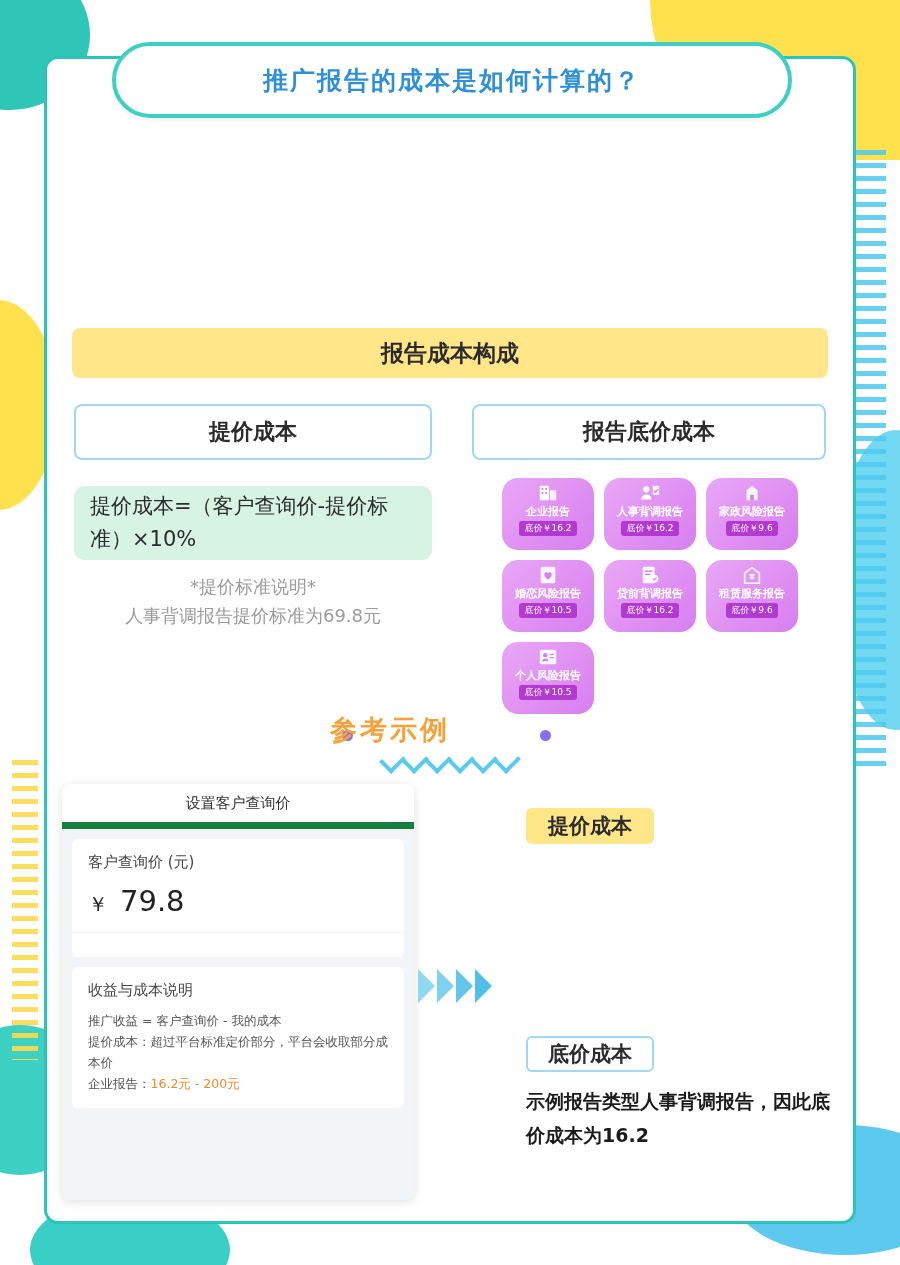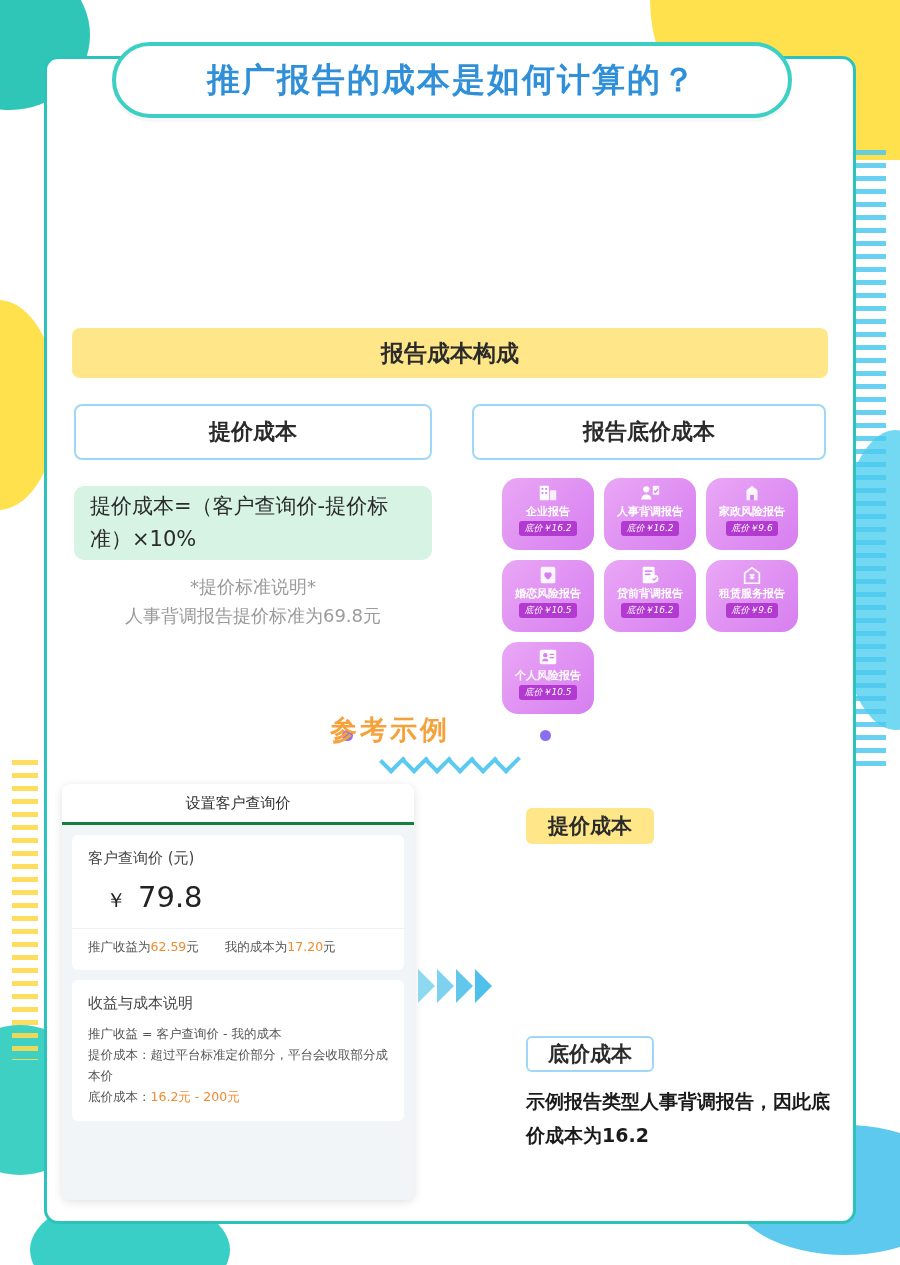--- a/index.html
+++ b/index.html
@@ -116,21 +116,21 @@
     background: #ffffff;
     border: 4px solid #3ccfc4;
     border-radius: 38px;
     box-sizing: border-box;
     display: flex;
     align-items: center;
     justify-content: center;
     box-shadow: 0 4px 0 rgba(0,0,0,0.03);
   }
   .title-text {
-    font-size: 33px;
+    font-size: 25px;
     font-weight: bold;
     color: #2f8fd8;
     letter-spacing: 2px;
     font-family: "DejaVu Sans", "Liberation Sans", sans-serif;
   }
 
   
   .intro {
     position: absolute;
     left: 74px;
@@ -244,21 +244,20 @@
     line-height: 13px;
   }
   .chip-price {
     margin-top: 3px;
     background: #b23ad0;
     color: #ffffff;
     font-size: 9px;
     border-radius: 3px;
     padding: 1px 5px;
     font-family: "DejaVu Sans", "Liberation Sans", sans-serif;
-    font-style: italic;
   }
 
   
   .example-title {
     position: absolute;
     left: 330px;
     top: 712px;
     width: 240px;
     text-align: left;
     font-size: 27px;
@@ -306,37 +305,37 @@
     overflow: hidden;
   }
   .phone-header {
     height: 38px;
     background: #ffffff;
     display: flex;
     align-items: center;
     justify-content: center;
     font-size: 15px;
     color: #333;
-    border-bottom: 3px solid #15803d;
+    border-bottom: 7px solid #15803d;
     font-family: "DejaVu Sans", "Liberation Sans", sans-serif;
   }
   .panel {
     background: #ffffff;
     border-radius: 6px;
     margin: 10px;
     padding: 14px 16px;
     box-sizing: border-box;
   }
   .panel-label {
     font-size: 15px;
     color: #444;
     font-family: "DejaVu Sans", "Liberation Sans", sans-serif;
   }
   .price-row {
-    margin: 12px 0 14px 18px;
+    margin: 12px 0 14px 0;
     font-size: 29px;
     color: #222;
     font-family: "DejaVu Sans", "Liberation Sans", sans-serif;
   }
   .price-row .yen { font-size: 20px; margin-right: 12px; }
   .divider {
     height: 1px;
     background: #eef1f4;
     margin: 0 -16px 10px -16px;
   }
@@ -557,32 +556,28 @@
 
   <div class="phone">
     <div class="phone-header">设置客户查询价</div>
 
     <div class="panel">
       <div class="panel-label">客户查询价 (元)</div>
       <div class="price-row">
         <span class="yen">￥</span><span>79.8</span>
       </div>
       <div class="divider"></div>
-      <div class="meta-row">
-        <span><span>推广收益为</span><span class="accent">62.59</span><span>元</span></span>
-        <span><span>我的成本为</span><span class="accent">17.20</span><span>元</span></span>
-      </div>
     </div>
 
     <div class="panel">
       <div class="panel2-title">收益与成本说明</div>
       <div class="panel2-line">推广收益 = 客户查询价 - 我的成本</div>
       <div class="panel2-line">提价成本：超过平台标准定价部分，平台会收取部分成本价</div>
       <div class="panel2-line">
-        <span>底价成本：</span><span class="accent-orange">16.2元 - 200元</span>
+        <span>企业报告：</span><span class="accent-orange">16.2元 - 200元</span>
       </div>
     </div>
   </div>
 
   <div class="big-arrows">
     <div class="a"></div>
     <div class="a"></div>
     <div class="a"></div>
     <div class="a"></div>
   </div>

